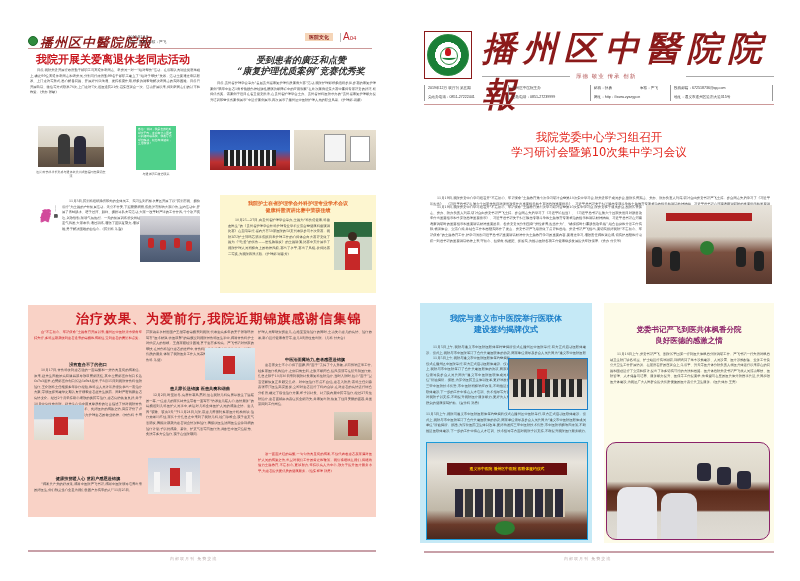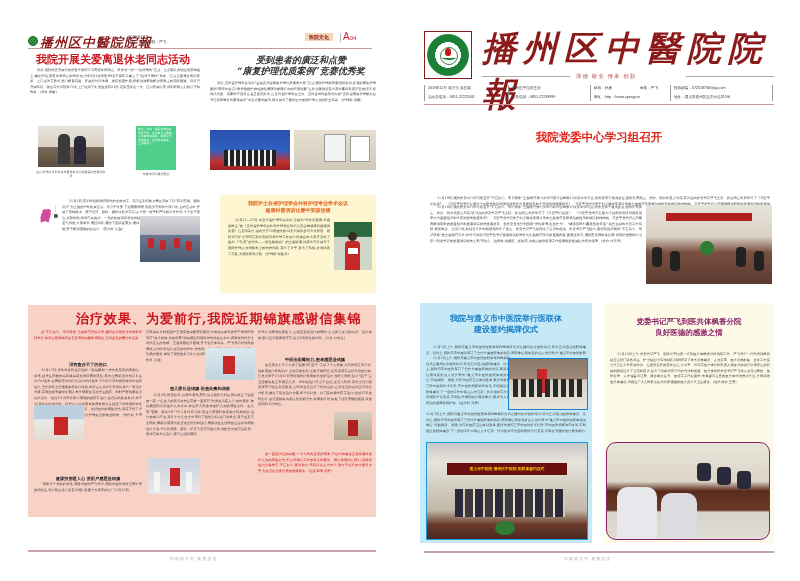--- a/index.html
+++ b/index.html
@@ -155,22 +155,23 @@
   <div class="info-sep" style="left:590px"></div>
   <div class="info-row" style="left:594px;top:86px">組稿：孙勇</div>
   <div class="info-row" style="left:640px;top:86px">审核：严飞</div>
   <div class="info-row" style="left:594px;top:95px">网址：http：//www.zyxzyy.cn</div>
   <div class="info-sep" style="left:670px"></div>
   <div class="info-row" style="left:674px;top:86px">投稿邮箱：672518736@qq.com</div>
   <div class="info-row" style="left:674px;top:95px">地址：遵义市播州区道南大道315号</div>
   <div class="info-sep" style="left:772px"></div>
   <div class="abs info-bottom"></div>
 
-  <div class="abs" style="left:424px;top:130px;width:350px;text-align:center;font-size:11.5px;line-height:15px;color:#e2231a;font-weight:bold;font-family:'DejaVu Sans',sans-serif;">
+  <div class="abs" style="left:424px;top:130px;width:350px;text-align:center;font-size:11.5px;line-height:15px;color:#e2231a;font-weight:normal;font-family:'DejaVu Sans',sans-serif;">
     <div>我院党委中心学习组召开</div>
+    <div>学习研讨会暨第10次集中学习会议</div>
   </div>
   <div class="abs txt" style="left:430px;top:196px;width:340px;height:10px;text-indent:7px;">11月19日,我院党委中心学习组召开“不忘初心、牢记使命”主题教育第七次学习研讨会暨第10次集中学习会,院党委班子成员参会,副院长曾宪志、党办、院办负责人列席,研讨会由党委书记严飞主持。参会同志先后学习了《习近平论担当》、《习近平总书记在第六个国家扶贫日对脱贫攻坚作出重要指示和李克强总理重要批示》、习近平总书记关于扫黑除恶专项斗争和主题教育专项整治的指示和讲话精神摘编、习近平总书记在河南考察调研时的重要指示和重要讲话精神重要篇目。各党委委员分别围绕“党性修养,担当作为”、“确保按时打赢脱贫攻坚战”,结合自身和分管工作实际,畅谈体会、交流心得,并结合工作和思想实际作了发言。党委书记严飞最后做了点评和总结。党委书记严飞指出,要切实抓好我院“不忘初心、牢记使命”的主题教育工作,把学习贯彻习近平总书记重要讲话精神作为主题教育学习的重要内容,要通过学习,增强责任感和紧迫感,切实把思想和行动统一到总书记的重要讲话精神上来,守初心、担使命,找差距、抓落实,为推动医院各项工作健康稳步发展提供坚强保障。(党办 付云琴)</div>
   <div class="abs txt" style="left:430px;top:205px;width:212px;height:78px;text-indent:7px;">11月19日,我院党委中心学习组召开“不忘初心、牢记使命”主题教育第七次学习研讨会暨第10次集中学习会,院党委班子成员参会,副院长曾宪志、党办、院办负责人列席,研讨会由党委书记严飞主持。参会同志先后学习了《习近平论担当》、《习近平总书记在第六个国家扶贫日对脱贫攻坚作出重要指示和李克强总理重要批示》、习近平总书记关于扫黑除恶专项斗争和主题教育专项整治的指示和讲话精神摘编、习近平总书记在河南考察调研时的重要指示和重要讲话精神重要篇目。各党委委员分别围绕“党性修养,担当作为”、“确保按时打赢脱贫攻坚战”,结合自身和分管工作实际,畅谈体会、交流心得,并结合工作和思想实际作了发言。党委书记严飞最后做了点评和总结。党委书记严飞指出,要切实抓好我院“不忘初心、牢记使命”的主题教育工作,把学习贯彻习近平总书记重要讲话精神作为主题教育学习的重要内容,要通过学习,增强责任感和紧迫感,切实把思想和行动统一到总书记的重要讲话精神上来,守初心、担使命,找差距、抓落实,为推动医院各项工作健康稳步发展提供坚强保障。(党办 付云琴)</div>
   <div class="photo" style="left:646px;top:205px;width:126px;height:79px;background:linear-gradient(180deg,#e8e4dc 0%,#d8d0c4 40%,#7a5040 60%,#5a3a30 100%);">
     <div style="position:absolute;left:20px;top:8px;width:86px;height:8px;background:#b02020"></div>
     <div style="position:absolute;left:54px;top:36px;width:14px;height:14px;border-radius:50%;background:#2e7d32"></div>
     <div style="position:absolute;left:6px;top:42px;width:10px;height:20px;background:#222;border-radius:4px"></div>
     <div style="position:absolute;left:24px;top:46px;width:10px;height:20px;background:#222;border-radius:4px"></div>
     <div style="position:absolute;left:90px;top:42px;width:10px;height:20px;background:#222;border-radius:4px"></div>
     <div style="position:absolute;left:108px;top:46px;width:10px;height:20px;background:#222;border-radius:4px"></div>
@@ -188,21 +189,21 @@
     <div style="position:absolute;left:4px;top:20px;width:70px;height:18px;background:repeating-linear-gradient(90deg,#2a2a2a 0 5px,transparent 5px 8px)"></div>
   </div>
   <div class="abs txt" style="left:426px;top:412px;width:160px;height:22px;">11月5日上午,我院与遵义市中医院医联体签约暨揭牌仪式在播州区中医院举行,双方正式启动医联体建设。仪式上,我院与市中医院签订了合作共建医联体的协议,两家单位领导及参会人员共同为“遵义市中医院医联体成员单位”牌匾揭牌。据悉,为深化医药卫生体制改革,更好地发挥三甲中医院技术优势,市中医院积极响应政策,不断推进医联体建设,下一步的工作中将在人才培训、技术指导等方面对我院予以支持,不断提升我院医疗服务能力,更好为人民群众的健康保驾护航。(宣传科 孙勇)</div>
   <div class="photo" style="left:426px;top:442px;width:162px;height:98px;background:linear-gradient(180deg,#c8c8c8 0%,#e8e4dc 20%,#c0b8a8 70%,#6a3a2a 85%,#4a2a20 100%);border:1px solid #1c9ad8;">
     <div style="position:absolute;left:20px;top:20px;width:120px;height:12px;background:#6a1010;color:#ffcc00;font-size:3.8px;line-height:12px;text-align:center;font-weight:bold;font-family:'DejaVu Sans',sans-serif;">遵义市中医院 播州区中医院 医联体签约仪式</div>
     <div style="position:absolute;left:28px;top:46px;width:110px;height:28px;background:repeating-linear-gradient(90deg,#2a2a3a 0 8px,#d8c8b0 8px 10px,#3a3a3a 10px 18px,#e8e0d0 18px 20px)"></div>
     <div style="position:absolute;left:68px;top:78px;width:20px;height:14px;border-radius:50%;background:#2e7d32"></div>
   </div>
 
   <div class="abs" style="left:604px;top:303px;width:170px;height:240px;background:#fdfbe8;"></div>
-  <div class="abs" style="left:606px;top:316px;width:166px;text-align:center;font-size:7.5px;line-height:11px;color:#8b2268;font-weight:bold;font-family:'DejaVu Sans',sans-serif;">
+  <div class="abs" style="left:606px;top:324px;width:166px;text-align:center;font-size:7.5px;line-height:11px;color:#8b2268;font-weight:bold;font-family:'DejaVu Sans',sans-serif;">
     <div>党委书记严飞到医共体枫香分院</div>
     <div>良好医德的感激之情</div>
   </div>
   <div class="abs txt" style="left:610px;top:352px;width:160px;height:76px;text-indent:7px;">11月14日上午,党委书记严飞、副院长平国宪一行到医共体枫香分院调研工作。严飞书记一行先后对枫香镇卫生院门诊各科室、护士站进行实地调研,详细询问了基本设施建设、人员设置、医疗设施配备、业务工作及公共卫生工作开展情况。在随后召开的座谈会上,朱前平、洪天等医共体分院负责人就医共体运行以来存在的问题和困惑进行了交流和探讨,提出了许多切实可行的方法和思路。医共体总院党委书记严飞就人员流动帮扶、医院管理、人才储备与培养、服务能力提升、医保等工作提要求,他希望与在座的医共体分院携手共进,共同加强医共体建设,为我区广大人民群众提供优质便捷的医疗及公共卫生服务。(医共体办 王勇)</div>
   <div class="photo" style="left:606px;top:442px;width:164px;height:98px;background:linear-gradient(180deg,#e8e4d8 0%,#dcd6c8 40%,#5a2a1a 50%,#6a3a2a 70%,#d8d4cc 72%,#e0dcd4 100%);border:1px solid #8b2268;border-radius:10px;">
     <div style="position:absolute;left:10px;top:44px;width:40px;height:54px;background:#e8e8ec;border-radius:10px 10px 0 0"></div>
     <div style="position:absolute;left:54px;top:50px;width:36px;height:48px;background:#dcdce0;border-radius:10px 10px 0 0"></div>
     <div style="position:absolute;left:90px;top:20px;width:14px;height:18px;background:#2a2a3a;border-radius:4px"></div>
     <div style="position:absolute;left:110px;top:24px;width:14px;height:18px;background:#2a2a3a;border-radius:4px"></div>
     <div style="position:absolute;left:130px;top:28px;width:14px;height:18px;background:#2a2a3a;border-radius:4px"></div>

